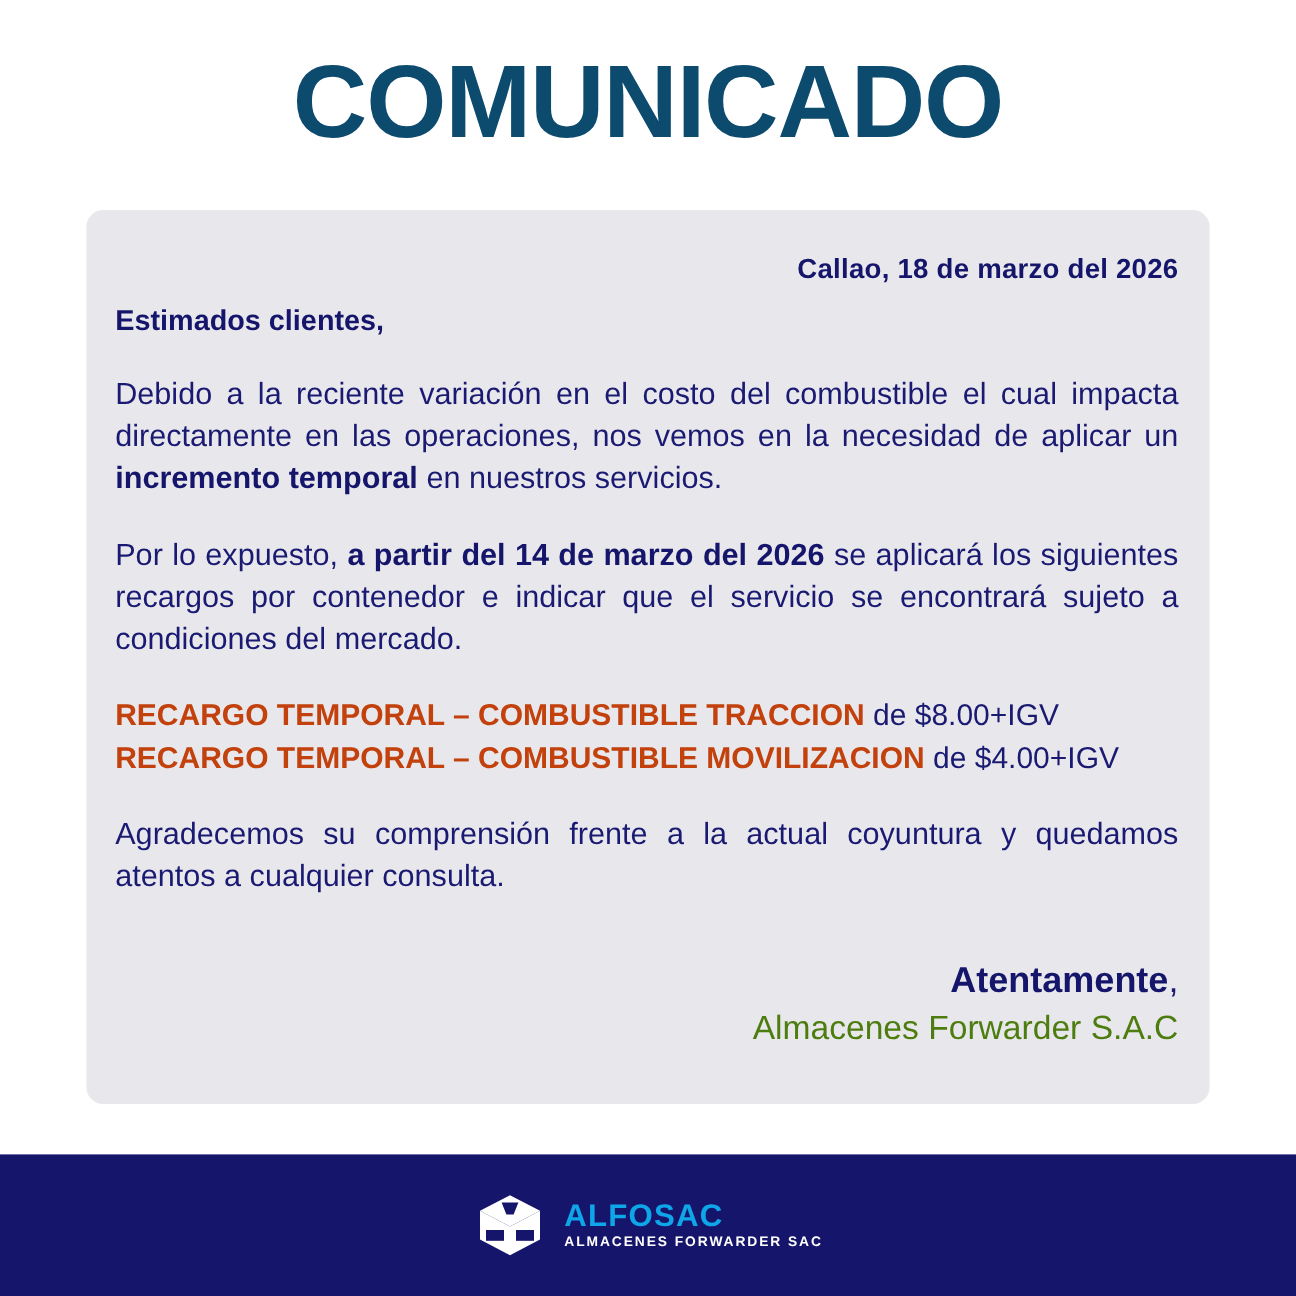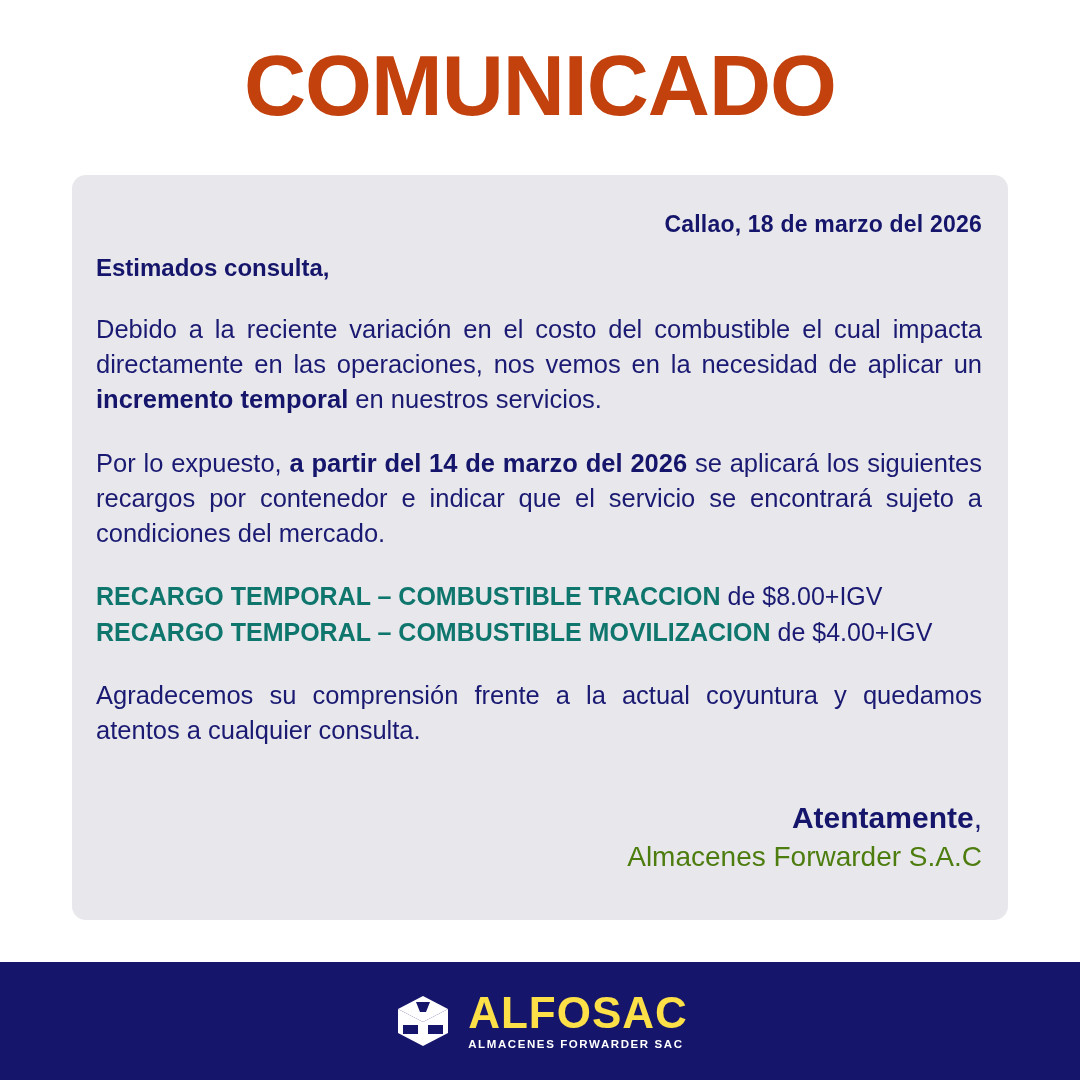--- a/index.html
+++ b/index.html
@@ -23,21 +23,21 @@
   .title {
     position: absolute;
     top: 42px;
     left: 0;
     width: 1080px;
     text-align: center;
     font-size: 86px;
     line-height: 1.0;
     font-weight: 900;
     letter-spacing: -1px;
-    color: #c2410c;
+    color: #0c4a6e;
     font-family: "Liberation Sans", sans-serif;
   }
 
   
   .card {
     position: absolute;
     top: 175px;
     left: 72px;
     width: 936px;
     height: 745px;
@@ -83,21 +83,21 @@
   .charges {
     margin-bottom: 28px;
   }
   .charge-line {
     font-size: 25px;
     line-height: 1.42;
     color: #1a1a73;
   }
   .charge-line b {
     font-weight: bold;
-    color: #0f766e;
+    color: #c2410c;
   }
 
   .sign {
     margin-top: 52px;
     text-align: right;
   }
   .sign-1 {
     font-size: 30px;
     color: #1a1a73;
     margin-bottom: 6px;
@@ -130,23 +130,23 @@
     height: 62px;
     position: relative;
   }
   .logo-text {
     display: flex;
     flex-direction: column;
     align-items: flex-start;
     line-height: 1;
   }
   .logo-name {
-    font-size: 44px;
+    font-size: 26px;
     font-weight: 900;
-    color: #fde047;
+    color: #0ea5e9;
     letter-spacing: 1px;
   }
   .logo-sub {
     font-size: 11.5px;
     font-weight: bold;
     color: #ffffff;
     letter-spacing: 1.6px;
     margin-top: 4px;
   }
 </style>
@@ -155,21 +155,21 @@
 
 <div class="page">
 
   <div class="title">COMUNICADO</div>
 
   <div class="card">
     <div class="card-inner">
 
       <div class="date-line">Callao, 18 de marzo del 2026</div>
 
-      <div class="greeting">Estimados consulta,</div>
+      <div class="greeting">Estimados clientes,</div>
 
       <div class="para"><span>Debido a la reciente variación en el costo del combustible el cual impacta directamente en las operaciones, nos vemos en la necesidad de aplicar un </span><b>incremento temporal</b><span> en nuestros servicios.</span></div>
 
       <div class="para"><span>Por lo expuesto, </span><b>a partir del 14 de marzo del 2026</b><span> se aplicará los siguientes recargos por contenedor e indicar que el servicio se encontrará sujeto a condiciones del mercado.</span></div>
 
       <div class="charges">
         <div class="charge-line"><b>RECARGO TEMPORAL – COMBUSTIBLE TRACCION</b><span> de $8.00+IGV</span></div>
         <div class="charge-line"><b>RECARGO TEMPORAL – COMBUSTIBLE MOVILIZACION</b><span> de $4.00+IGV</span></div>
       </div>
 

